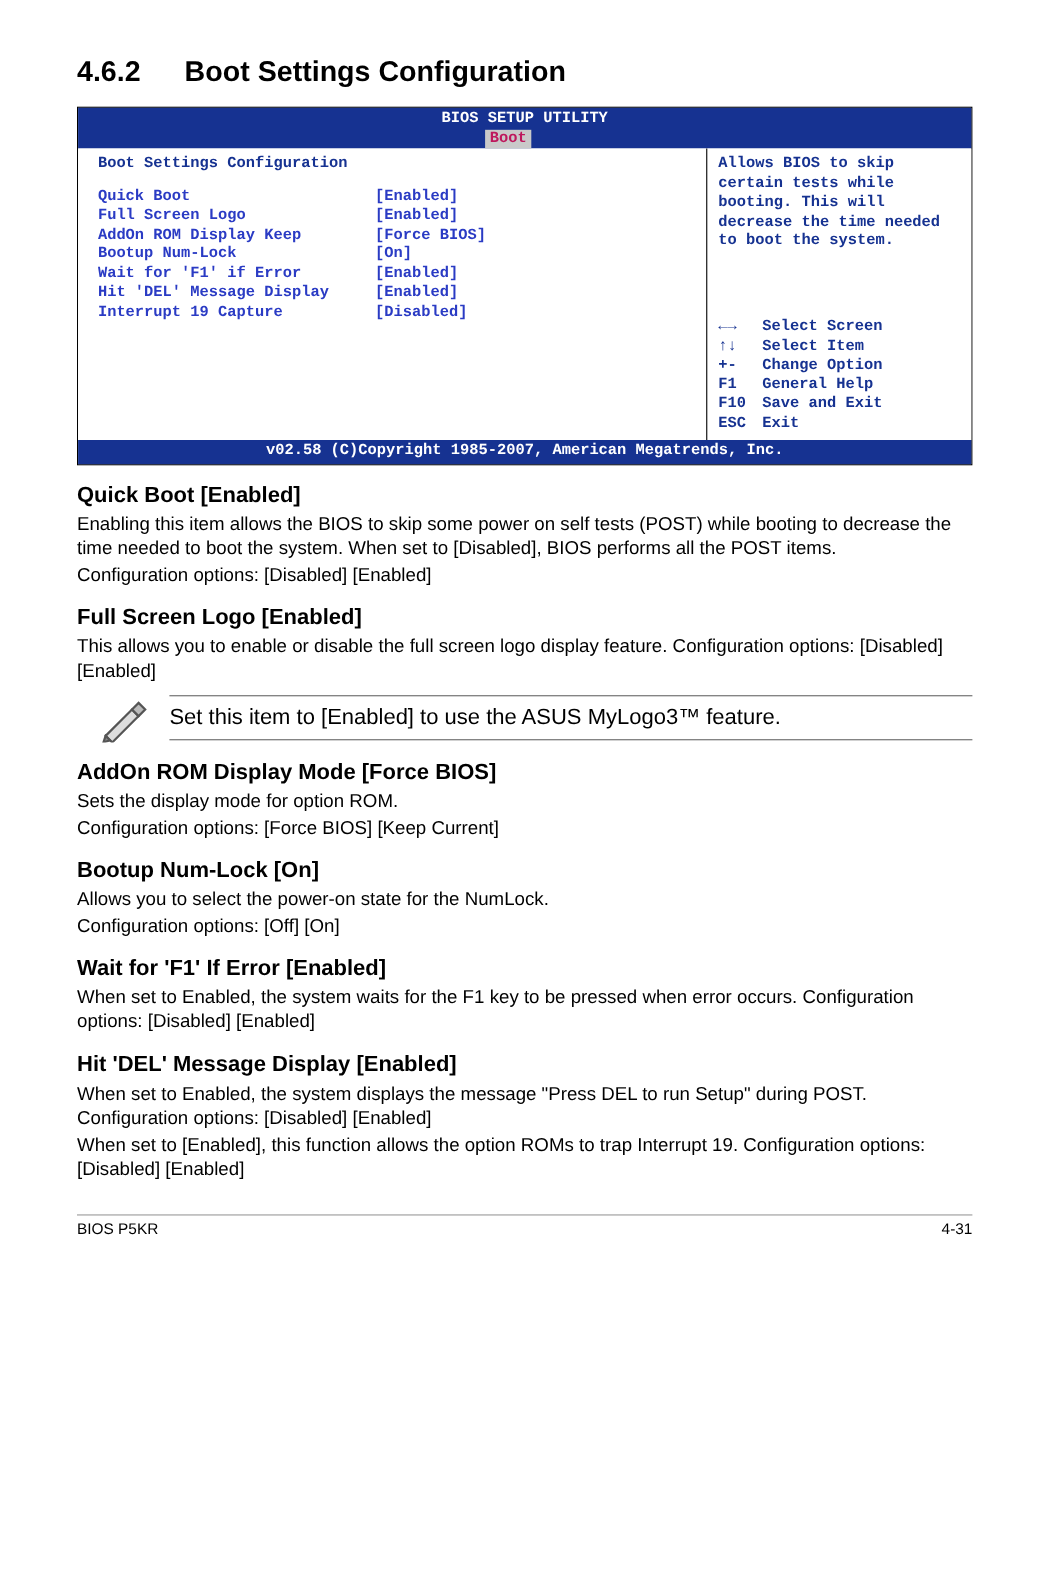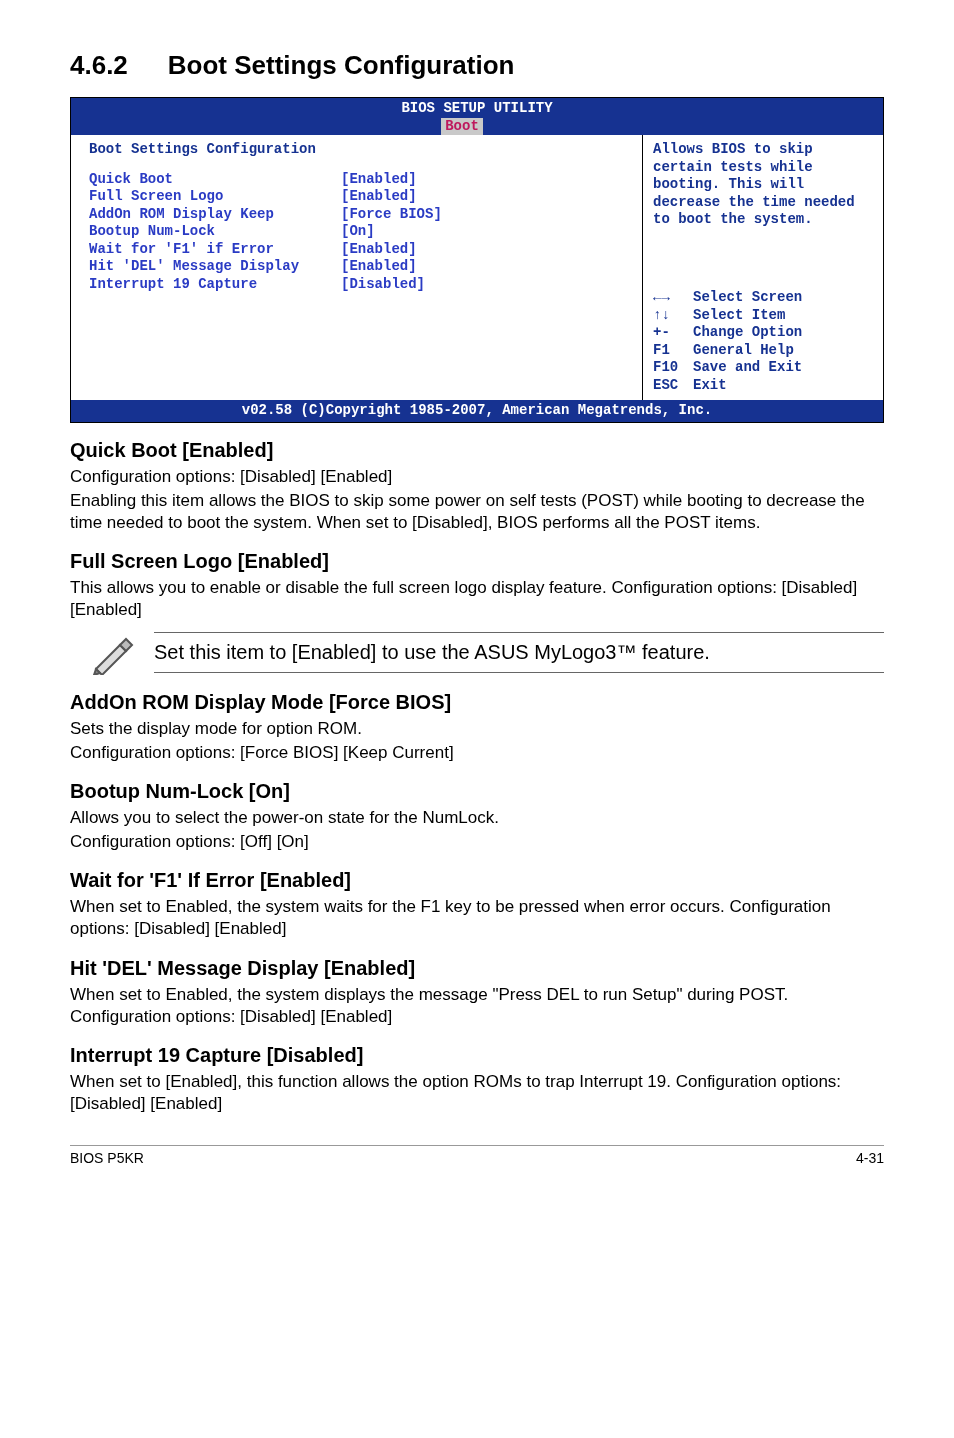--- a/index.html
+++ b/index.html
@@ -193,22 +193,22 @@
               <span class="nav-key">ESC</span>
               <span>Exit</span>
             </div>
         </div>
       </div>
     </div>
     <div class="bios-footer">v02.58 (C)Copyright 1985-2007, American Megatrends, Inc.</div>
   </div>
 
   <h2 class="subhead">Quick Boot [Enabled]</h2>
+  <p class="body">Enabling this item allows the BIOS to skip some power on self tests (POST) while booting to decrease the time needed to boot the system. When set to [Disabled], BIOS performs all the POST items.</p>
   <p class="body">Configuration options: [Disabled] [Enabled]</p>
-  <p class="body">Enabling this item allows the BIOS to skip some power on self tests (POST) while booting to decrease the time needed to boot the system. When set to [Disabled], BIOS performs all the POST items.</p>
 
   <h2 class="subhead">Full Screen Logo [Enabled]</h2>
   <p class="body">This allows you to enable or disable the full screen logo display feature. Configuration options: [Disabled] [Enabled]</p>
 
   <div class="note-box">
     <span class="pencil-icon">
       <svg width="44" height="44" viewBox="0 0 44 44">
         <g fill="none" stroke="#555" stroke-width="2">
           <path d="M6 38 L30 14 L36 20 L12 44 Z" fill="#ddd"></path>
           <path d="M30 14 L36 8 L42 14 L36 20 Z" fill="#bbb"></path>
@@ -226,21 +226,20 @@
   <h2 class="subhead">Bootup Num-Lock [On]</h2>
   <p class="body">Allows you to select the power-on state for the NumLock.</p>
   <p class="body">Configuration options: [Off] [On]</p>
 
   <h2 class="subhead">Wait for 'F1' If Error [Enabled]</h2>
   <p class="body">When set to Enabled, the system waits for the F1 key to be pressed when error occurs. Configuration options: [Disabled] [Enabled]</p>
 
   <h2 class="subhead">Hit 'DEL' Message Display [Enabled]</h2>
   <p class="body">When set to Enabled, the system displays the message "Press DEL to run Setup" during POST. Configuration options: [Disabled] [Enabled]</p>
 
-  <h2 class="subhead">Interrupt 19 Capture [Disabled]</h2>
   <p class="body">When set to [Enabled], this function allows the option ROMs to trap Interrupt 19. Configuration options: [Disabled] [Enabled]</p>
 
   <div class="footer-line">
     <span>BIOS P5KR</span>
     <span>4-31</span>
   </div>
 
 </div>
 
 </body></html>

